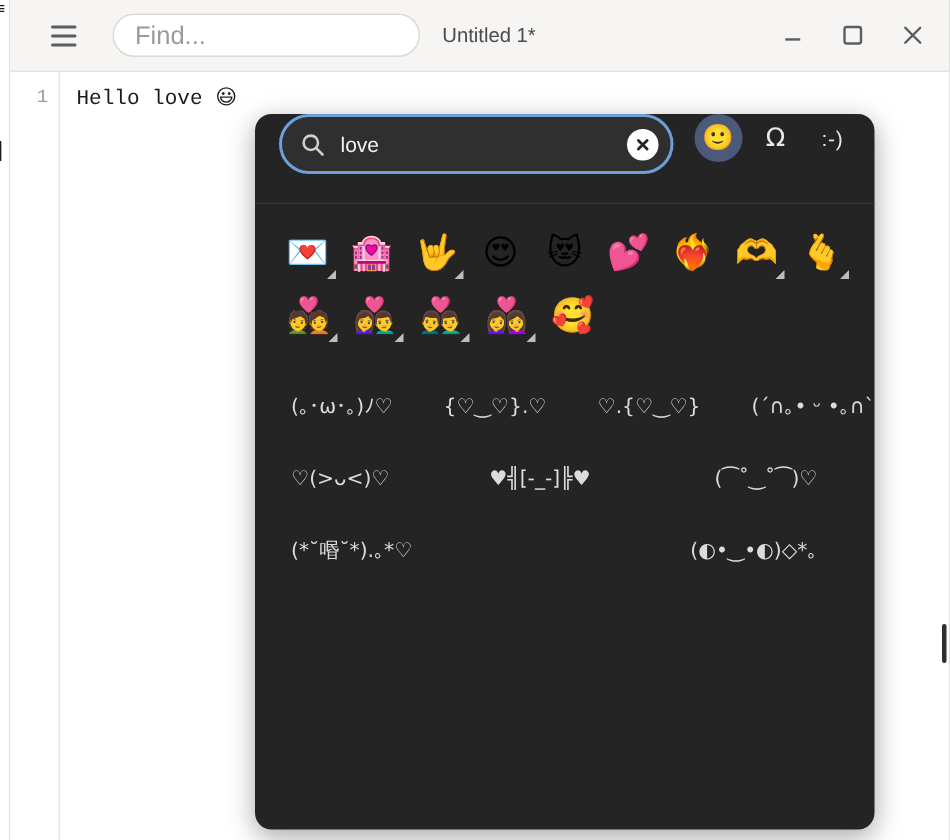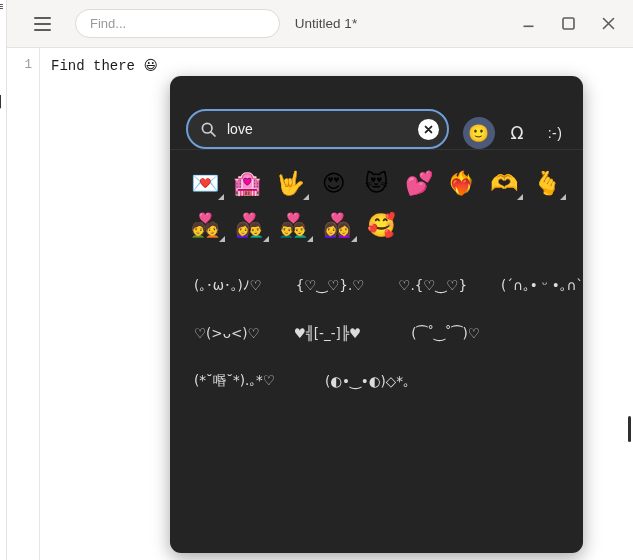--- a/index.html
+++ b/index.html
@@ -83,21 +83,21 @@
     align-items: center;
     box-sizing: border-box;
   }
   #find-input {
     border: none;
     outline: none;
     background: transparent;
     width: 100%;
     padding: 0 14px;
     font-family: "Liberation Sans", sans-serif;
-    font-size: 13px;
+    font-size: 17px;
     color: #ec4899;
   }
   #find-input::placeholder { color: #9a9a9a; }
 
   #window-title {
     position: absolute;
     left: 12px; right: 0;
     text-align: center;
     font-size: 13.5px;
     color: #4a4a4a;
@@ -179,23 +179,23 @@
     width: 413px;
     height: 477px;
     background: #242424;
     border-radius: 11px;
     box-shadow: 0 5px 18px rgba(0,0,0,0.35);
     overflow: hidden;
     display: flex;
     flex-direction: column;
   }
   #picker-header {
-    height: 74px;
-    display: flex;
-    align-items: flex-end;
+    height: 60px;
+    display: flex;
+    align-items: flex-start;
     padding: 0 16px;
     box-sizing: border-box;
     border-bottom: 1px solid #343434;
   }
   #emoji-search-field {
     flex: 1;
     height: 40px;
     border-radius: 20px;
     background: #2f2f2f;
     border: 2px solid #6e9fd8;
@@ -275,20 +275,21 @@
     width: 0; height: 0;
     border-left: 6px solid transparent;
     border-bottom: 6px solid #bdbdbd;
   }
 
   .kaomoji-row {
     display: flex;
     align-items: center;
     margin-top: 6px;
     min-height: 34px;
+    justify-content: space-between;
   }
   .kaomoji-cell {
     padding: 6px 10px;
     margin-right: 14px;
     color: #dcdcdc;
     font-family: "DejaVu Sans", sans-serif;
     font-size: 13.5px;
     white-space: nowrap;
     cursor: pointer;
     border-radius: 6px;
@@ -336,21 +337,21 @@
         </svg>
       </div>
     </div>
   </div>
 
   <div id="editor-body">
     <div id="gutter">
       <div class="lineno">1</div>
     </div>
     <div id="code-area">
-      <div id="code-line-1"><span>Find there </span><span class="emoji">😃</span></div>
+      <div id="code-line-1"><span>Hello love </span><span class="emoji">😃</span></div>
     </div>
     <div id="scroll-indicator"></div>
   </div>
 
   <div id="emoji-picker">
 
     <div id="picker-header">
 
       <div id="emoji-search-field">
         <span id="search-icon">

